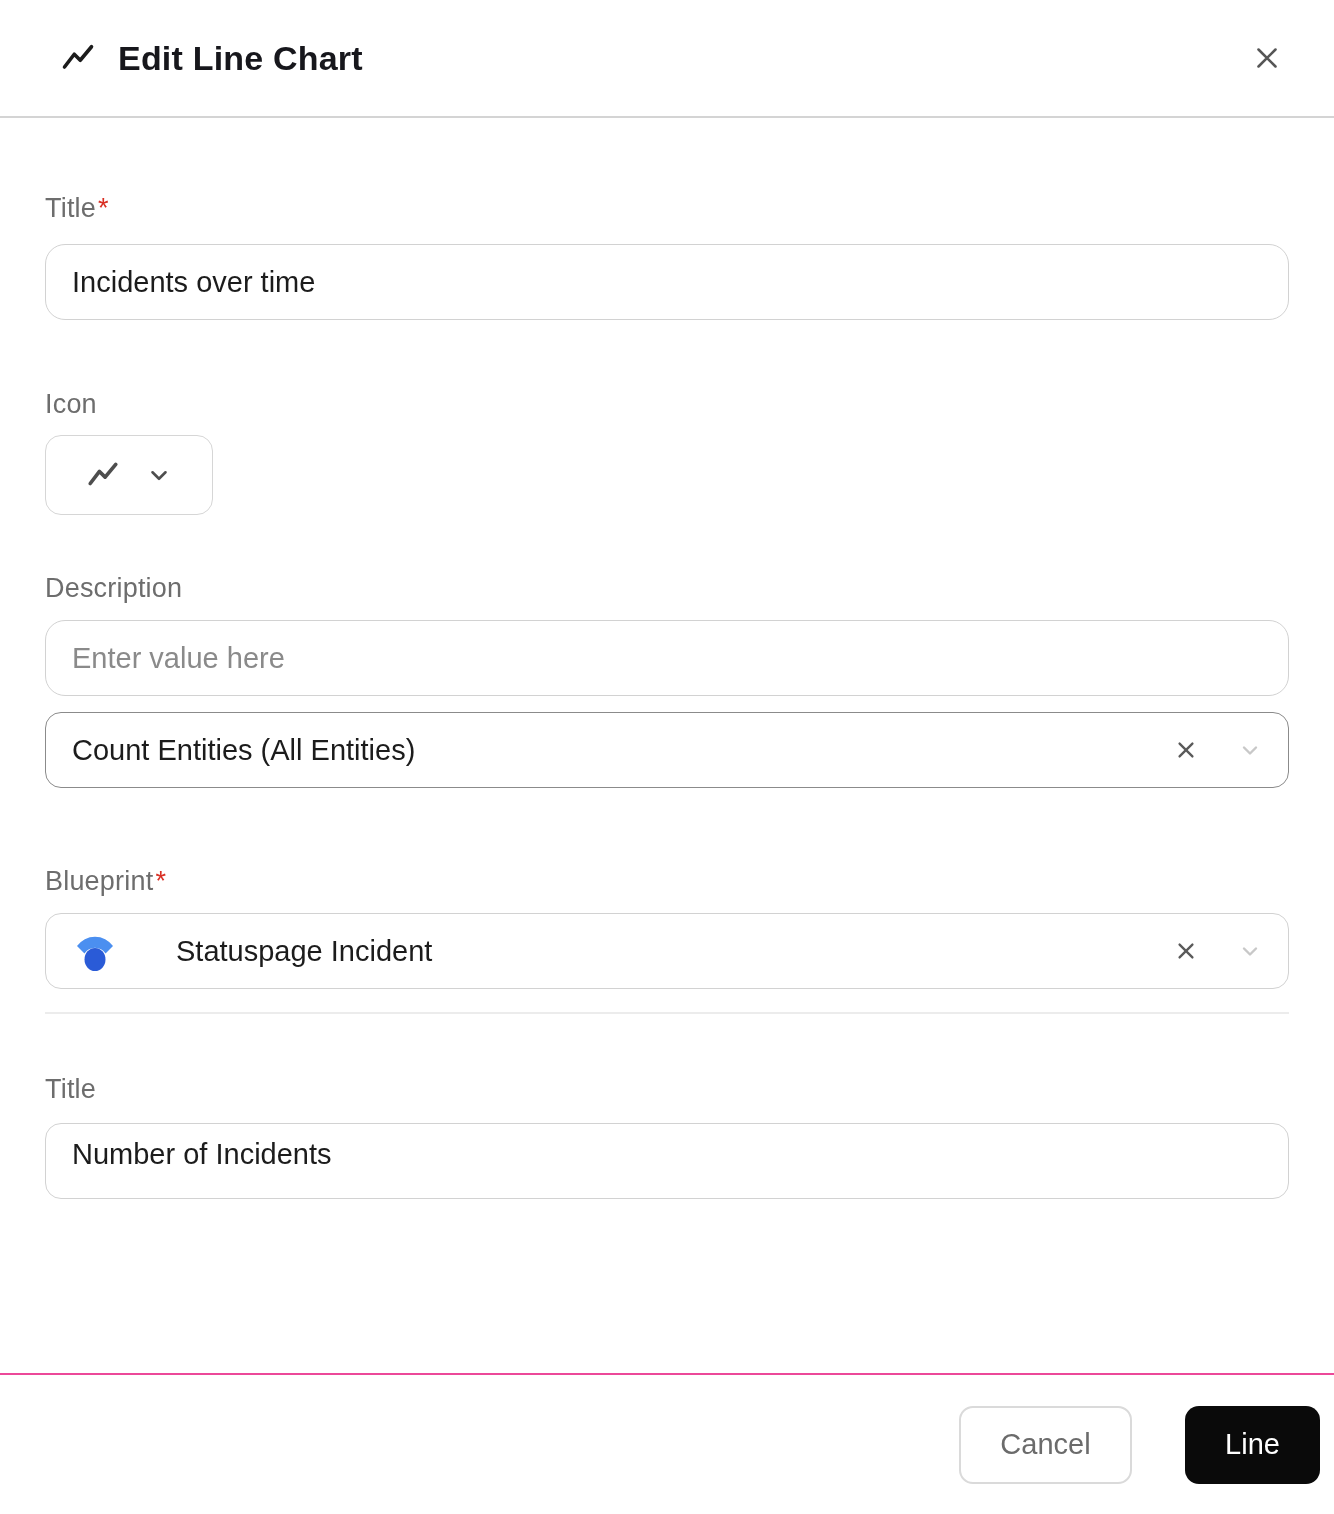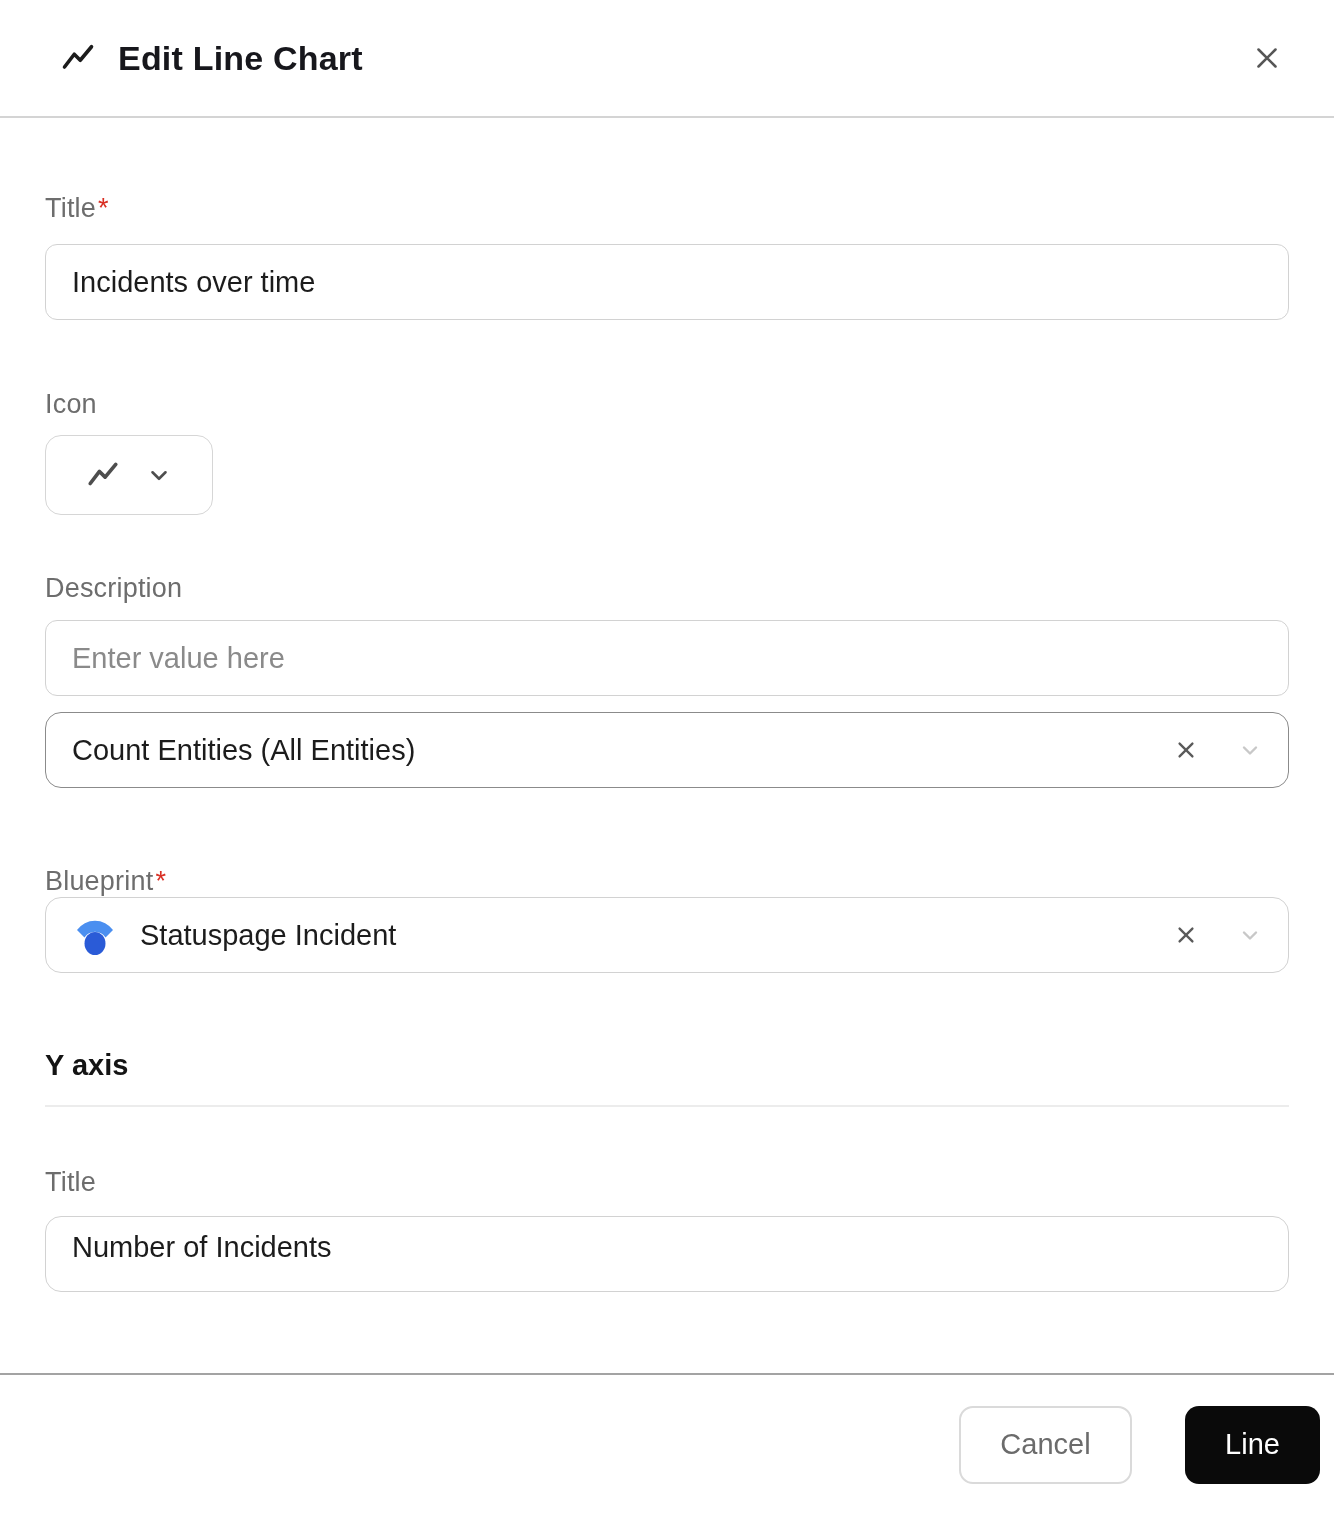--- a/index.html
+++ b/index.html
@@ -42,21 +42,21 @@
     font-size: 27px;
     color: #6d6d6d;
     letter-spacing: 0.2px;
   }
   .req { color: #d93025; margin-left: 2px; }
 
   .text-input {
     width: 100%;
     height: 76px;
     border: 1.5px solid #d2d2d2;
-    border-radius: 12px;
+    border-radius: 20px;
     font-family: "Liberation Sans", sans-serif;
     font-size: 29px;
     color: #1c1c1c;
     padding: 16px 26px;
     outline: none;
     background: #fff;
   }
   .text-input::placeholder { color: #8a8a8a; opacity: 1; }
 
   .select-box {
@@ -78,21 +78,21 @@
   
   .f-title-label    { margin-top: 75px; }
   .f-title-input    { margin-top: 20px; }
   .f-icon-label     { margin-top: 69px; }
   .f-icon-btn       { margin-top: 15px; }
   .f-desc-label     { margin-top: 58px; }
   .f-desc-input     { margin-top: 16px; }
   .f-charttype-label{ margin-top: 79px; }
   .f-charttype-sel  { margin-top: 16px; }
   .f-blueprint-label{ margin-top: 78px; }
-  .f-blueprint-sel  { margin-top: 0; }
+  .f-blueprint-sel  { margin-top: 16px; gap: 36px; }
 
   .icon-picker {
     width: 168px;
     height: 80px;
     border: 1.5px solid #d6d6d6;
     border-radius: 16px;
     background: #fff;
     display: flex;
     align-items: center;
     justify-content: center;
@@ -128,21 +128,21 @@
     color: #1c1c1c;
     background: #fff;
   }
 
   
   .modal-footer {
     position: absolute;
     left: 0; right: 0; bottom: 0;
     height: 141px;
     background: #ffffff;
-    border-top: 2px solid #a3a3a3;
+    border-top: 2px solid #ec4899;
     display: flex;
     align-items: center;
     justify-content: flex-end;
     gap: 53px;
     padding-right: 14px;
     z-index: 5;
   }
   .btn {
     font-family: "Liberation Sans", sans-serif;
     font-size: 29px;
@@ -247,21 +247,20 @@
       </button>
       <button class="icon-btn" aria-label="Open">
         <svg width="24" height="24" viewBox="0 0 24 24" fill="none">
           <polyline points="6,9.5 12,15.5 18,9.5" stroke="#c8c8c8" stroke-width="2.4" stroke-linecap="round" stroke-linejoin="round"></polyline>
         </svg>
       </button>
     </span>
   </div>
 
   
-  <h2 class="section-heading">Y axis</h2>
   <hr class="section-divider">
 
   <div class="field-label f-ytitle-label">Title</div>
   <div class="clipped-input">
     <span>Number of Incidents</span>
   </div>
 
 </main>
 
 <footer class="modal-footer">

